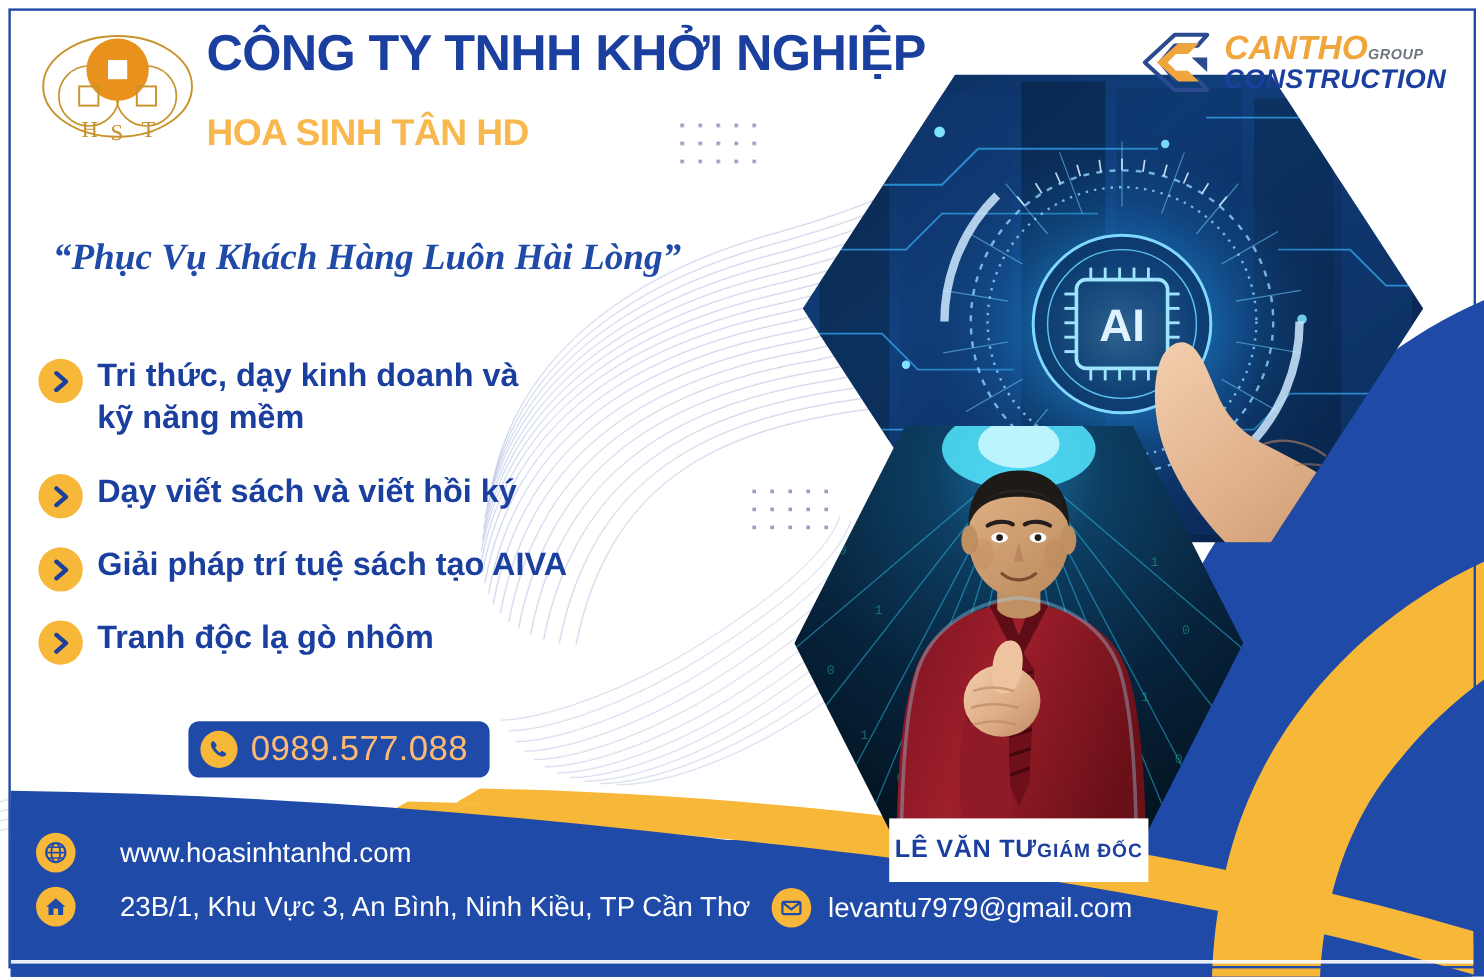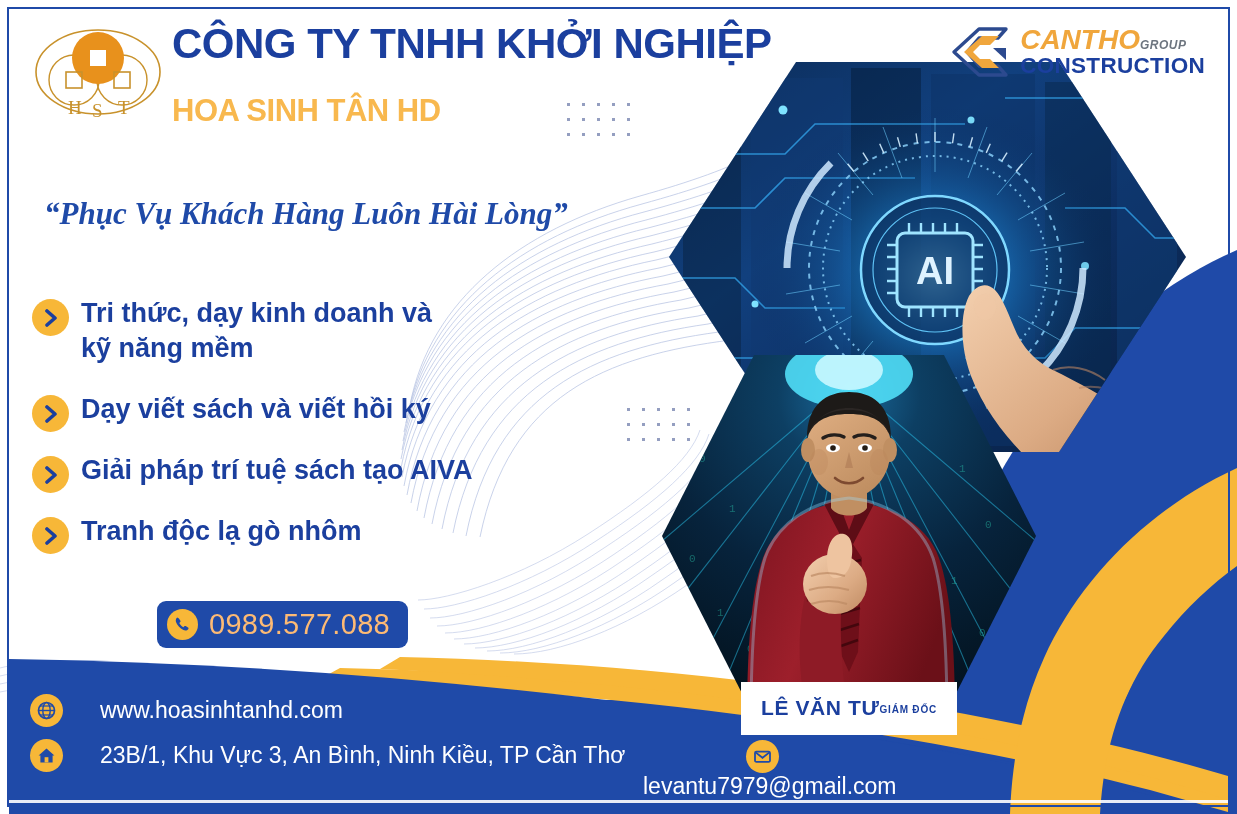--- a/index.html
+++ b/index.html
@@ -45,21 +45,21 @@
   .cantho-row1 { display:flex; align-items:flex-end; }
   .cantho-big {
     font-size:28px; font-style:italic; font-weight:bold; color:#f0a63c;
     letter-spacing:0px;
   }
   .cantho-small {
     font-size:12px; font-style:italic; font-weight:bold; color:#6d757f;
     letter-spacing:0.5px; padding-bottom:3px;
   }
   .cantho-row2 {
-    font-size:22.5px; font-weight:bold; color:#1b3f9e;
+    font-size:22.5px; font-style:italic; font-weight:bold; color:#1b3f9e;
     letter-spacing:0.3px; margin-top:1px;
   }
 
   
   #slogan {
     position:absolute; left:44px; top:196px; z-index:20;
     font-family:"Liberation Serif", serif;
     font-style:italic; font-weight:bold;
     font-size:31px; color:#1f4aa8;
     white-space:nowrap;
@@ -103,31 +103,31 @@
   .cicon {
     width:33px; height:33px; border-radius:50%; background:#f7b738;
     display:flex; align-items:center; justify-content:center; flex:none;
     margin-right:14px;
   }
   .cicon svg { width:21px; height:21px; display:block; }
   .ctext { color:#ffffff; font-size:23px; white-space:nowrap; }
 
   #email-contact {
     position:absolute; left:643px; top:740px; z-index:25;
-    display:flex; align-items:center;flex-direction:column;
+    display:flex; align-items:center;
   }
 
   
   #name-plate {
     position:absolute; left:741px; top:682px; z-index:30;
     background:#ffffff; width:216px; height:53px;
     display:flex; align-items:center; justify-content:center;
   }
   #person-name { font-size:21px; font-weight:bold; color:#1b3f9e; letter-spacing:0.6px; line-height:1.05; }
-  #person-role { font-size:10px; font-weight:bold; color:#1b3f9e; letter-spacing:0.8px; margin-top:2px; }
+  #person-role { font-size:16px; font-weight:bold; color:#1b3f9e; letter-spacing:0.8px; margin-top:2px; }
 
   
   .hex { position:absolute; z-index:18; }
   #hex-ai { left:665px; top:58px; width:525px; height:398px; }
   #hex-person { left:659px; top:352px; width:380px; height:368px; z-index:22; }
 </style>
 </head>
 <body>
 
 <div id="card">

